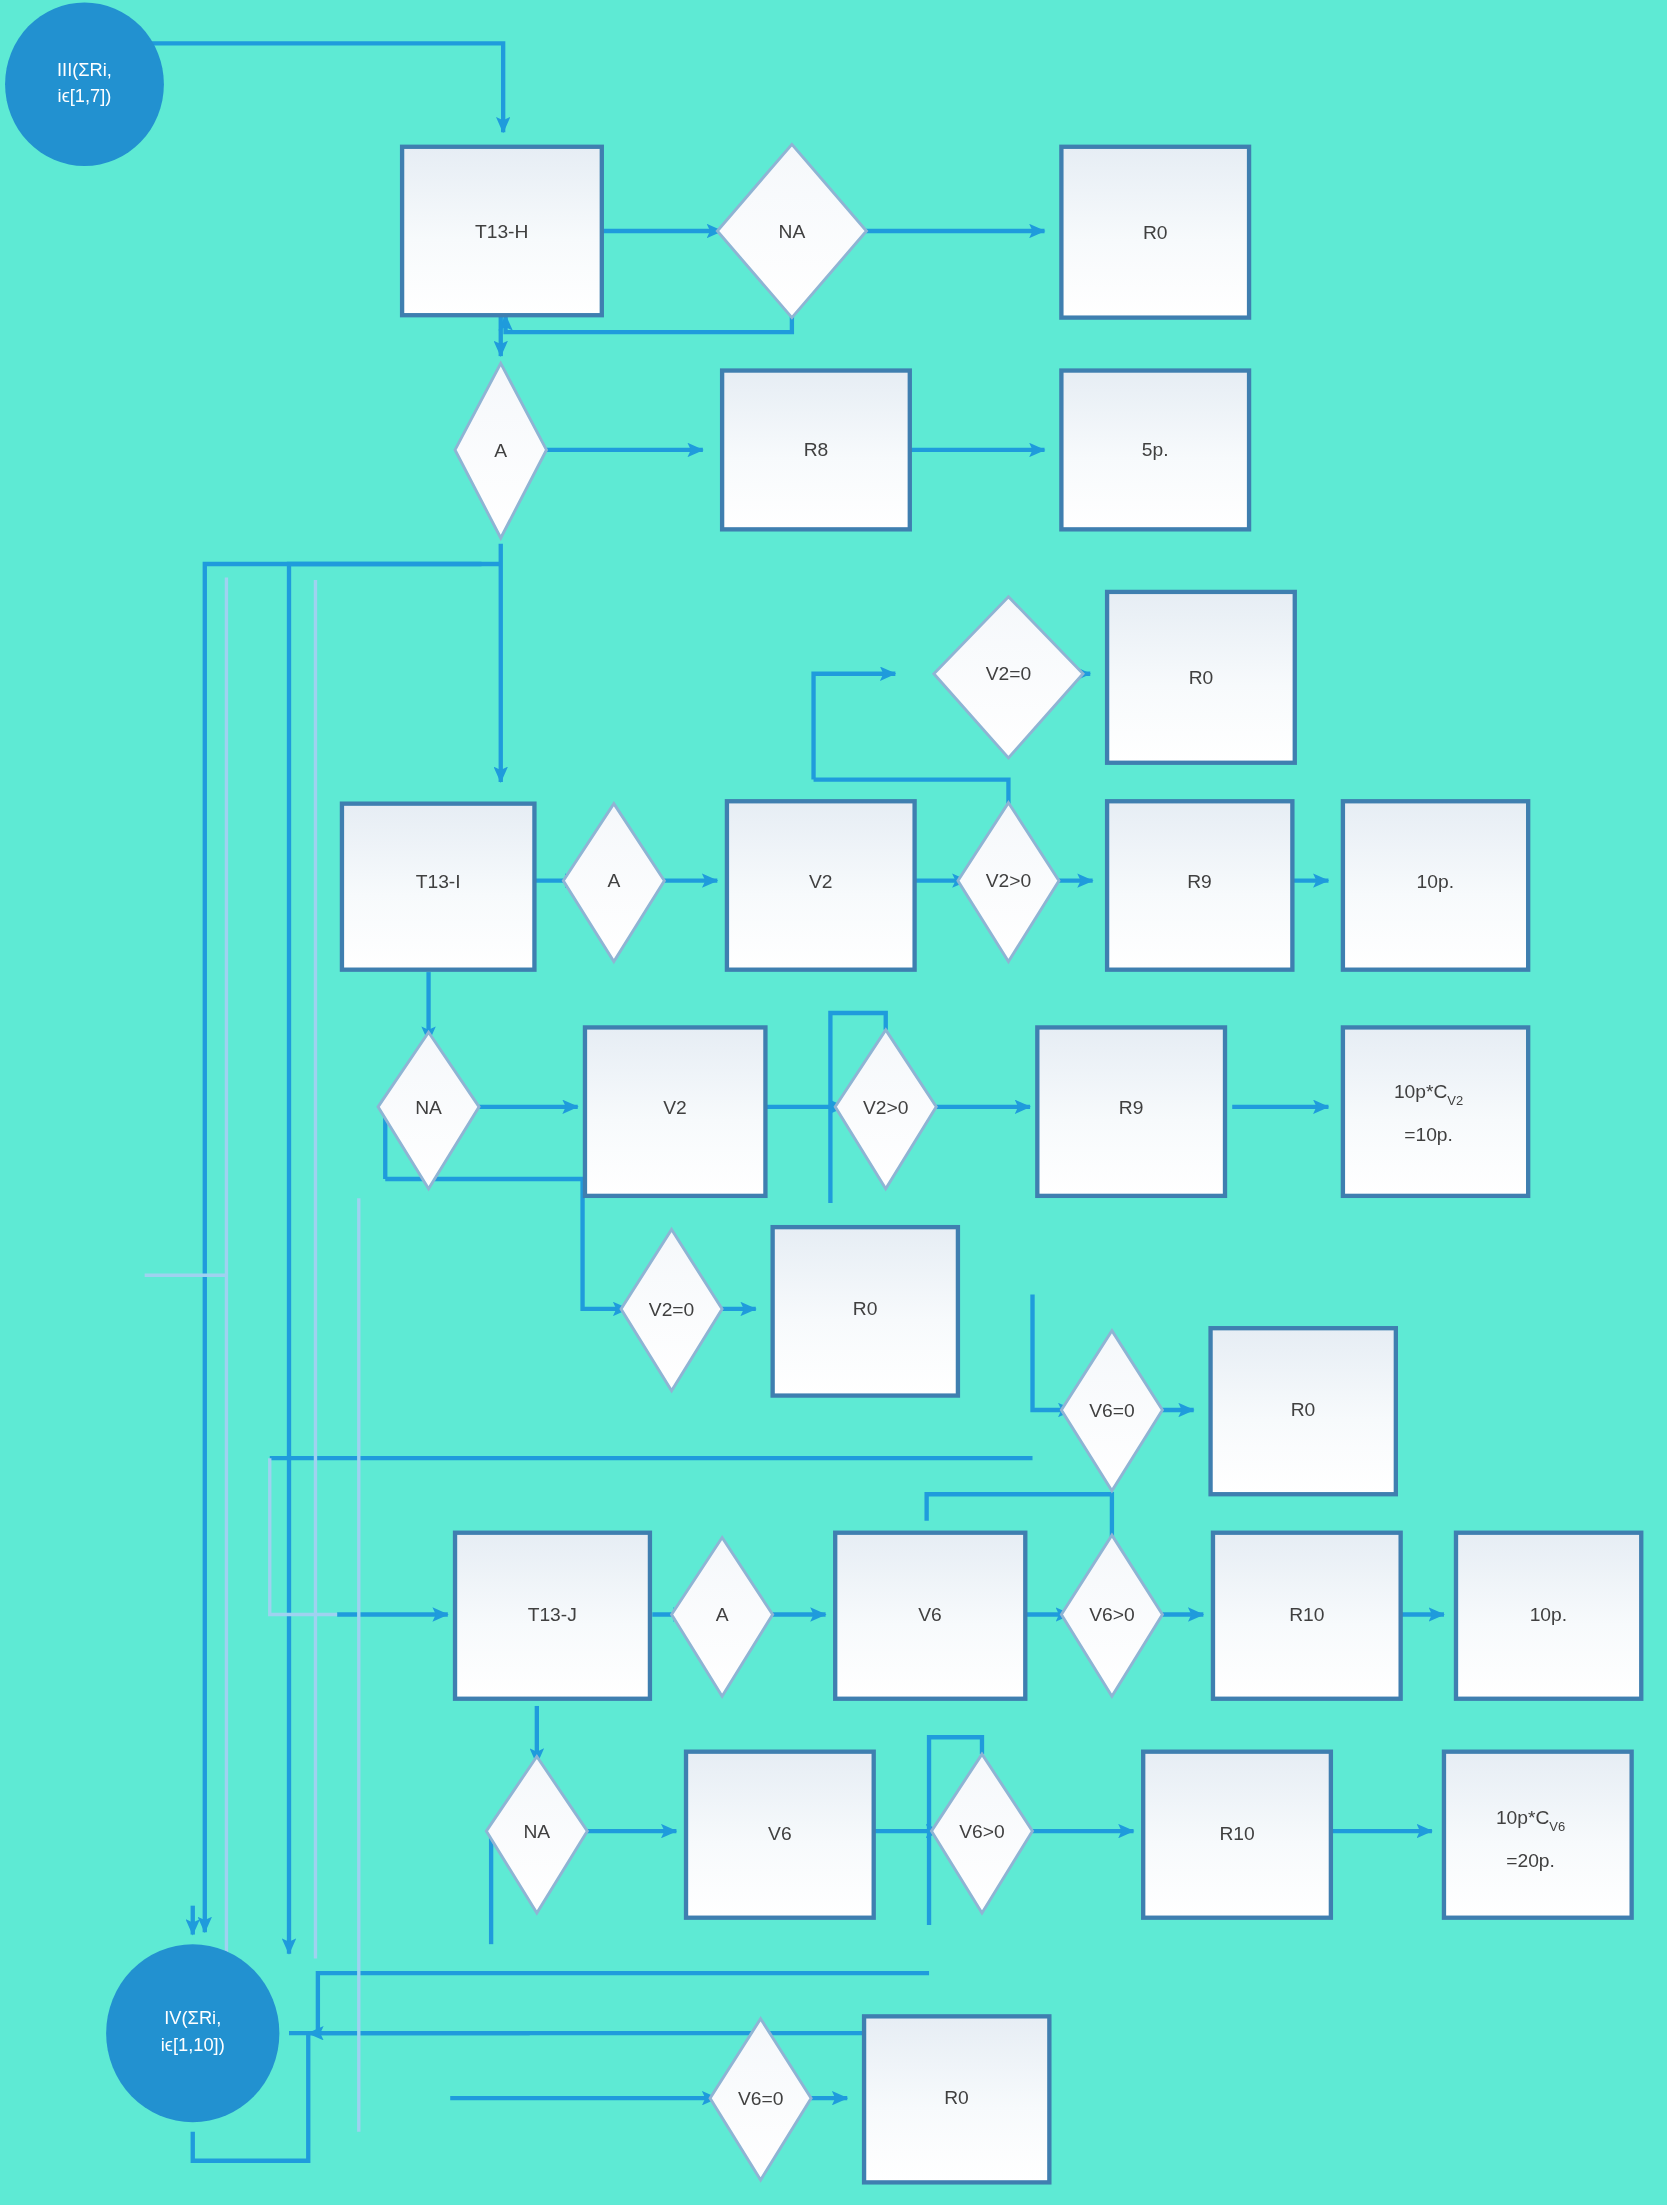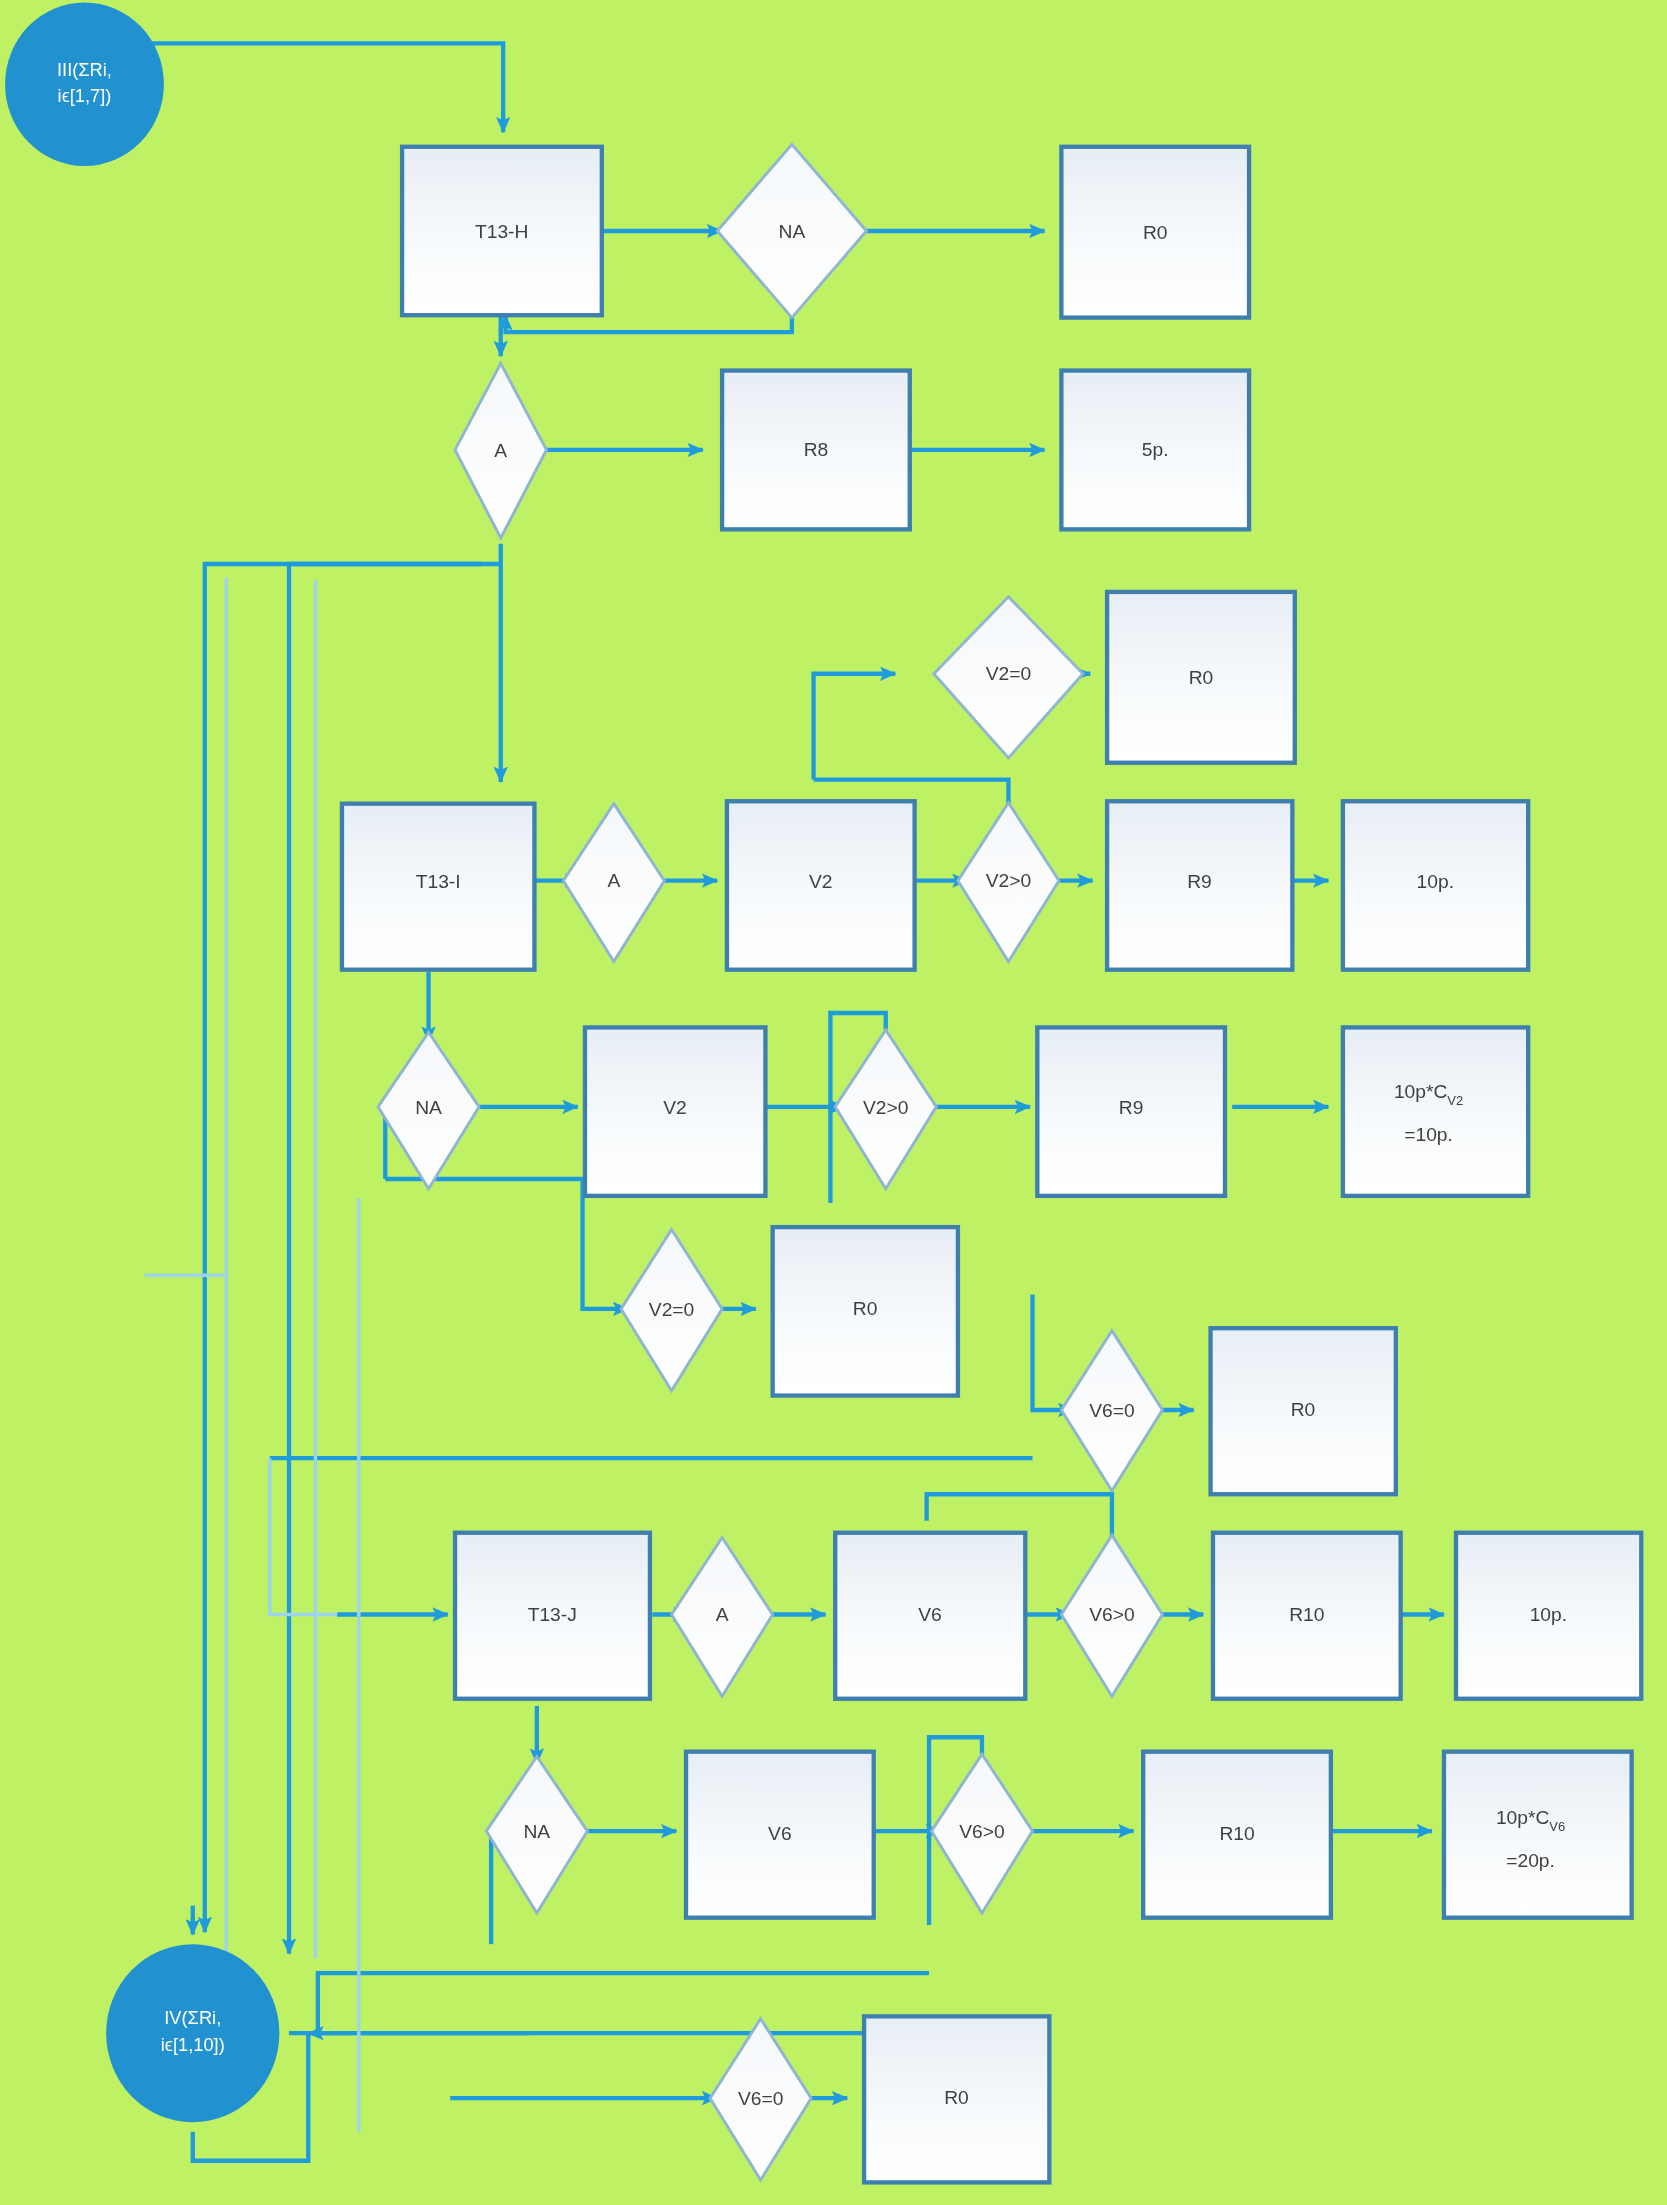--- a/index.html
+++ b/index.html
@@ -1,17 +1,17 @@
 <!DOCTYPE html>
 <html style="font-size:7.7px"><head>
 <meta charset="utf-8">
 <style>
   html,body{margin:0;padding:0;background:#ffffff;}
   body{font-family:"Liberation Sans", sans-serif;}
-  #stage{position:relative;width:1668px;height:2205px;background:#bef264;overflow:hidden;}
+  #stage{position:relative;width:1668px;height:2205px;background:#5eead4;overflow:hidden;}
   svg{display:block;width:1668px;height:2205px;}
   .nodeText{font-family:"Liberation Sans", sans-serif;fill:#404040;text-anchor:middle;}
   .boxText{font-size:40px;}
   .diaText{font-size:40px;}
   .circText{font-size:38px;fill:#ffffff;}
   .subText{font-size:27px;}
 </style>
 </head>
 <body>
 

